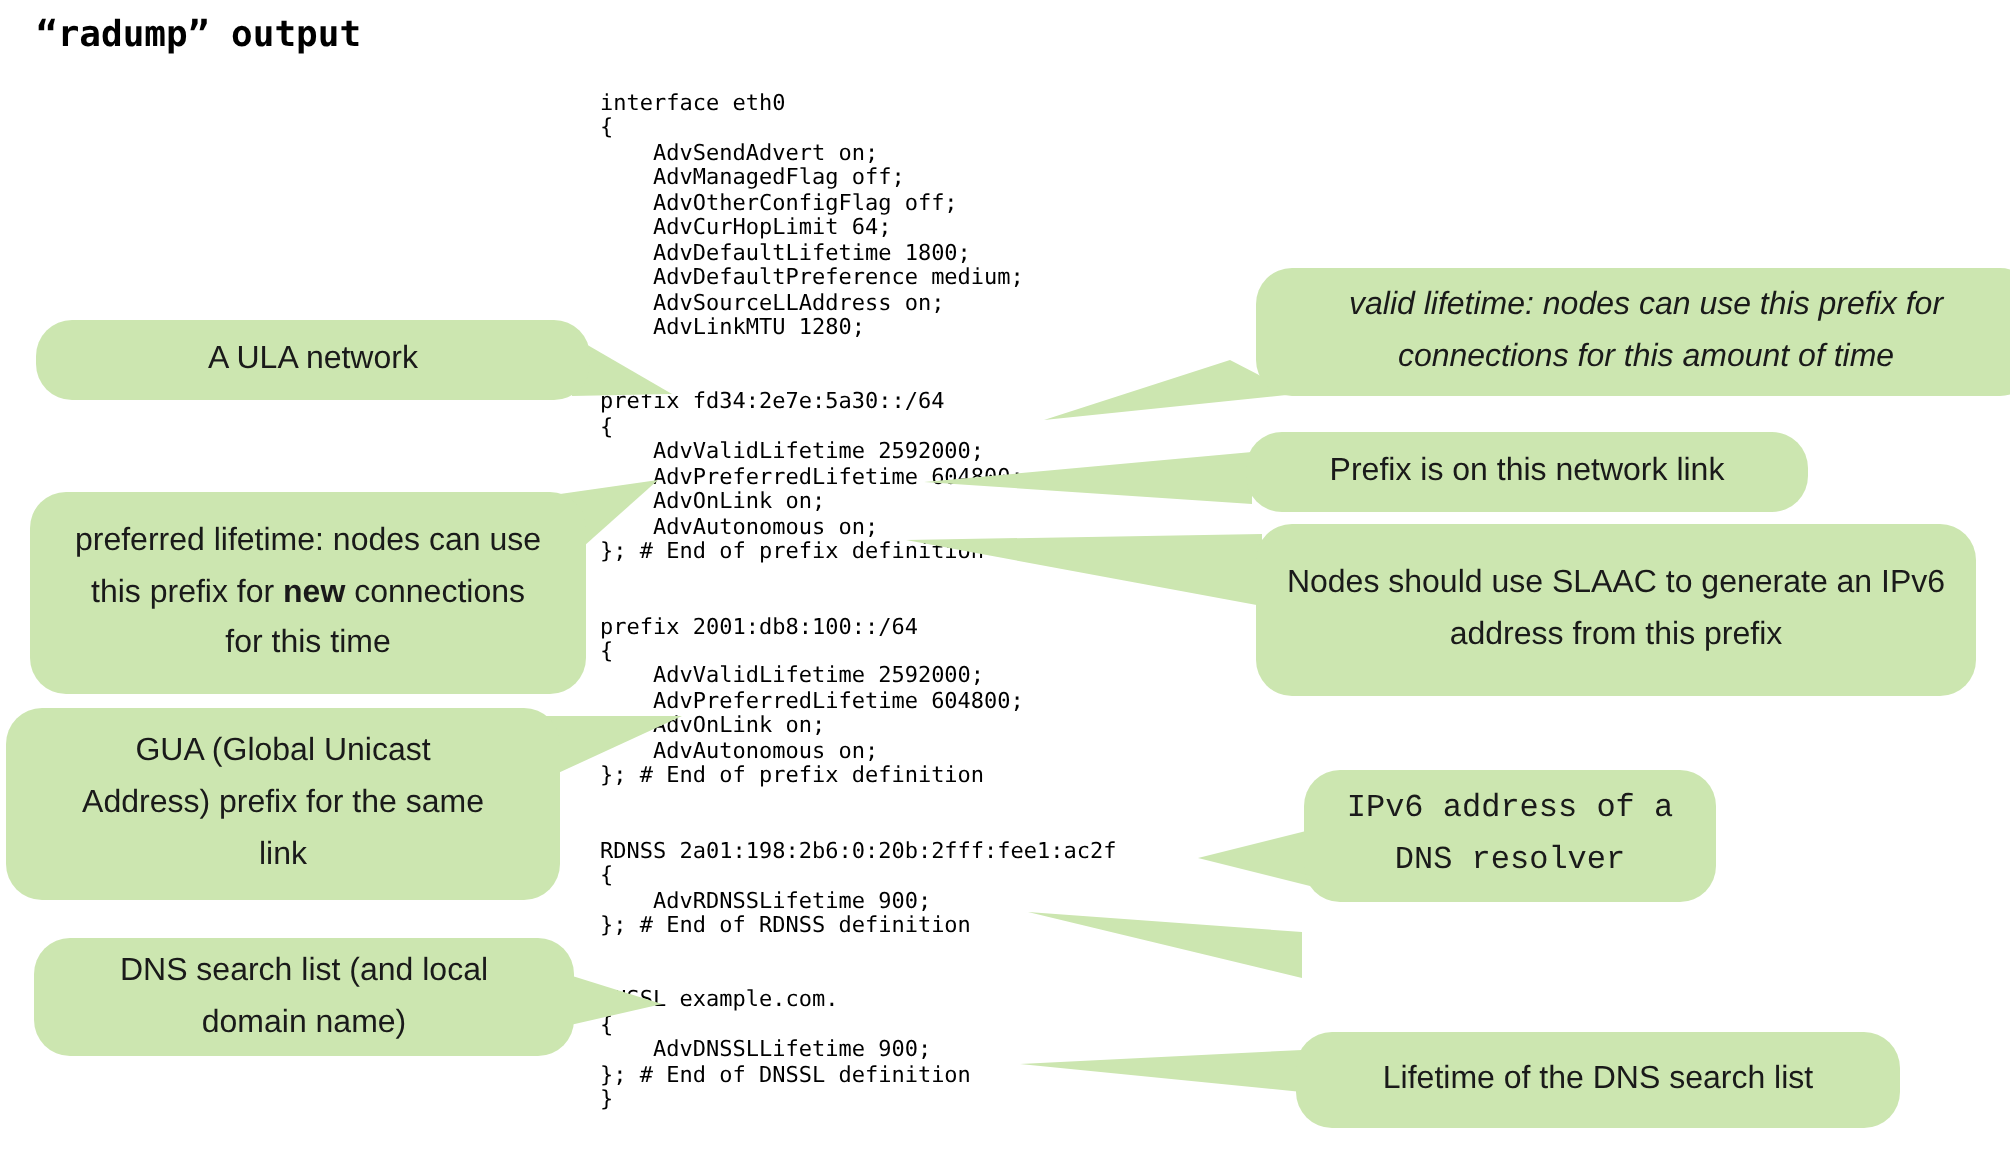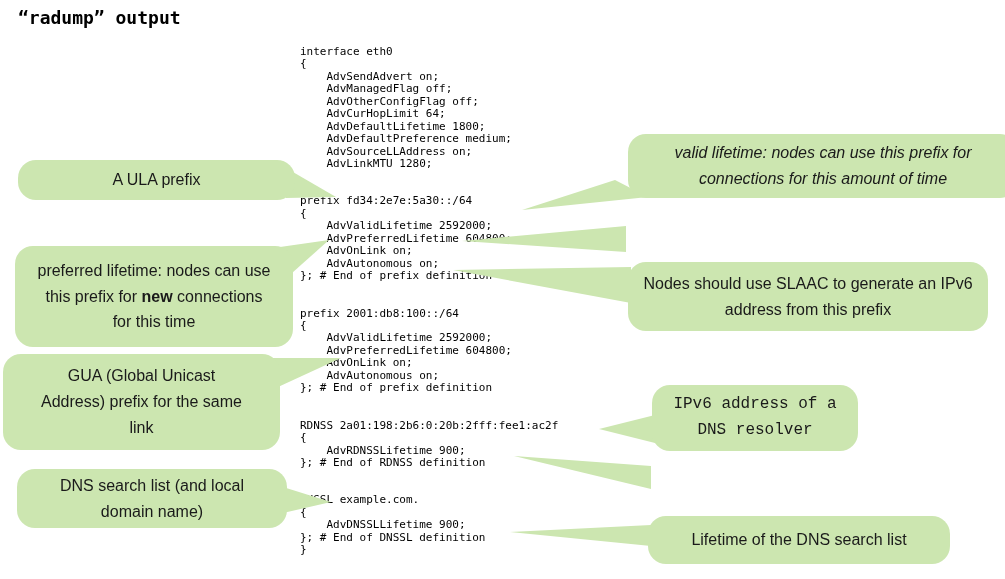--- a/index.html
+++ b/index.html
@@ -39,21 +39,21 @@
     box-sizing:border-box;
     padding:4px 14px;
   }
   .bubble b{font-weight:bold;}
   #b-ula          {left:18px; top:160px; width:277px; height:40px;}
   #b-preferred    {left:15px; top:246px; width:278px; height:101px; padding:4px 20px;}
   #b-gua          {left:3px;  top:354px; width:277px; height:96px;  padding:4px 32px;}
   #b-dns-list     {left:17px; top:469px; width:270px; height:59px;  padding:4px 18px;}
   #b-valid        {left:628px;top:134px; width:390px; height:64px;font-style:italic;}
   #b-onlink       {left:623px;top:216px; width:281px; height:40px;}
-  #b-slaac        {left:628px;top:262px; width:360px; height:69px;align-items:center;}
+  #b-slaac        {left:628px;top:262px; width:360px; height:86px;align-items:center;}
   #b-rdnss-addr   {left:652px;top:385px; width:206px; height:66px;font-family:Liberation Mono, monospace;}
   #b-rdnss-life   {left:648px;top:462px; width:282px; height:42px;}
   #b-dnssl-life   {left:648px;top:516px; width:302px; height:48px;}
 </style>
 </head>
 <body>
 
 <div class="canvas">
 
   <div class="title">“radump” output</div>
@@ -107,39 +107,42 @@
     <polygon class="tail" points="283,487 331,502 283,513"></polygon>
     <polygon class="tail" points="615,180 522,210 648,197"></polygon>
     <polygon class="tail" points="626,226 462,241 626,252"></polygon>
     <polygon class="tail" points="631,267 453,270 631,303"></polygon>
     <polygon class="tail" points="663,413 599,429 663,445"></polygon>
     <polygon class="tail" points="651,466 514,456 651,489"></polygon>
     <polygon class="tail" points="651,525 510,532 651,546"></polygon>
   </svg>
 
   <div class="bubble" id="b-ula">
-    <span>A ULA prefix</span>
+    <span>A ULA network</span>
   </div>
 
   <div class="bubble" id="b-preferred">
     <span><span>preferred lifetime: nodes can use this prefix for </span><b>new</b><span> connections for this time</span></span>
   </div>
 
   <div class="bubble" id="b-gua">
     <span>GUA (Global Unicast Address) prefix for the same link</span>
   </div>
 
   <div class="bubble" id="b-dns-list">
     <span>DNS search list (and local domain name)</span>
   </div>
 
   <div class="bubble" id="b-valid">
     <span>valid lifetime: nodes can use this prefix for connections for this amount of time</span>
   </div>
 
+  <div class="bubble" id="b-onlink">
+    <span>Prefix is on this network link</span>
+  </div>
 
   <div class="bubble" id="b-slaac">
     <span>Nodes should use SLAAC to generate an IPv6 address from this prefix</span>
   </div>
 
   <div class="bubble" id="b-rdnss-addr">
     <span>IPv6 address of a DNS resolver</span>
   </div>
 
 

